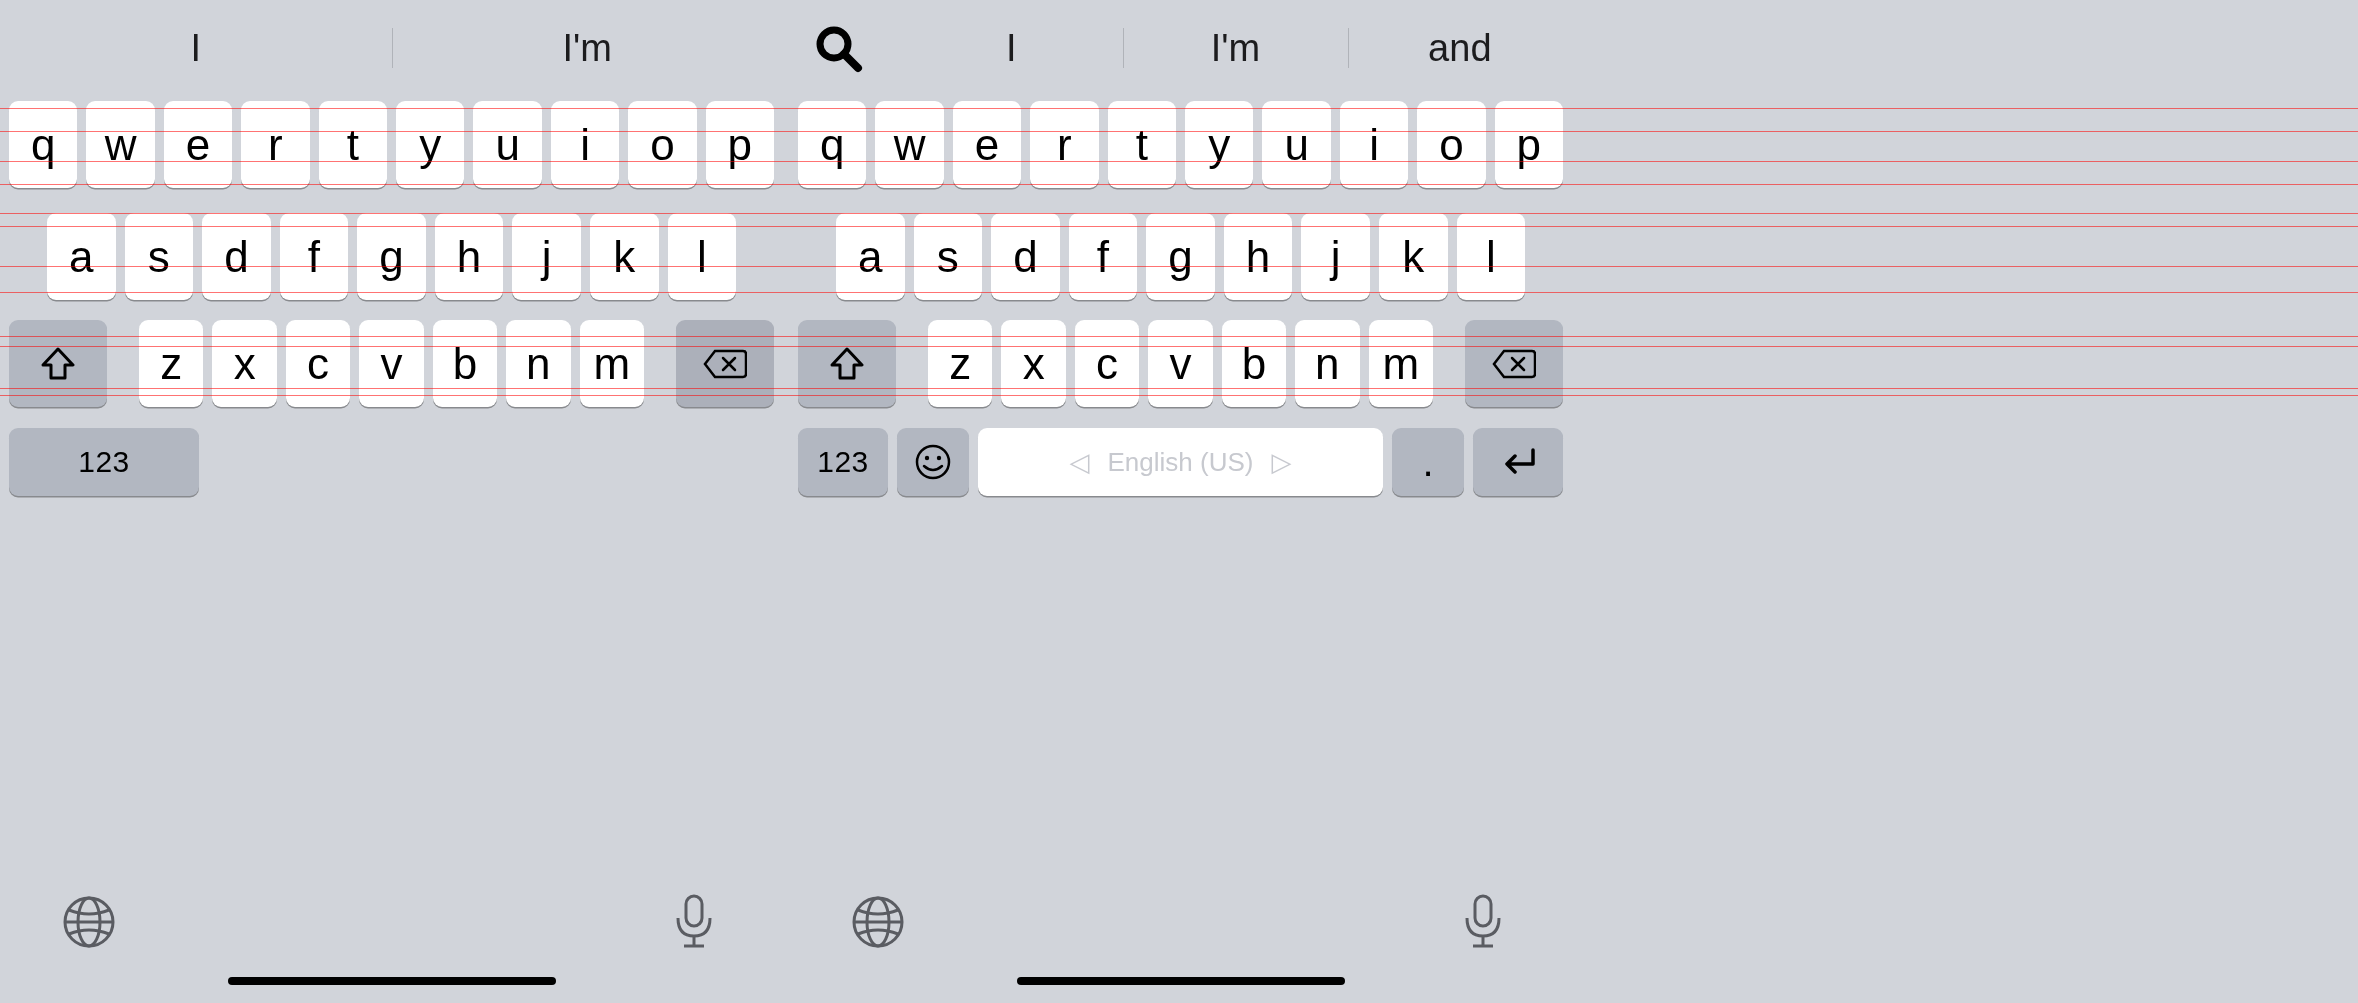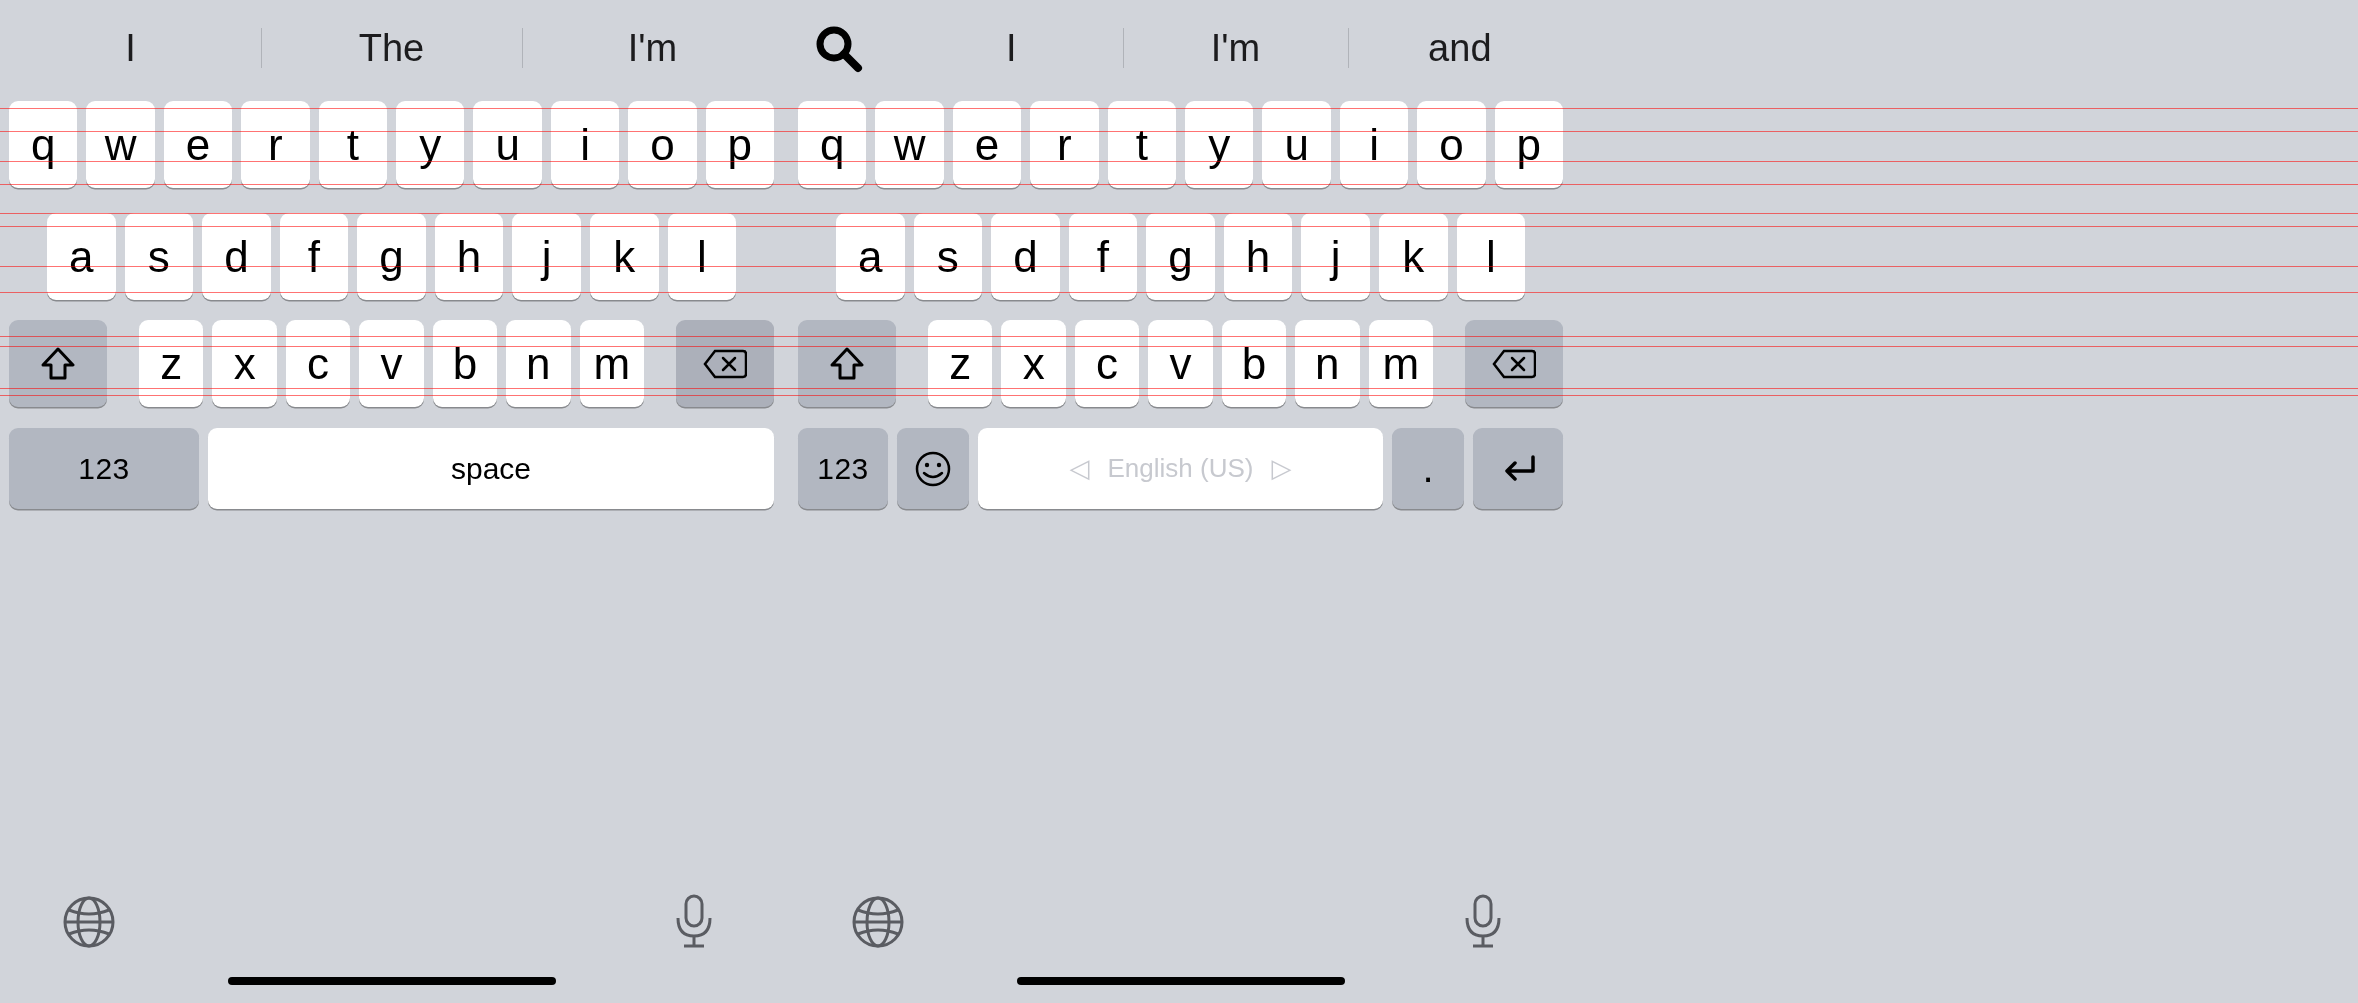--- a/index.html
+++ b/index.html
@@ -51,21 +51,21 @@
   .row {
     position: absolute;
     left: 9px;
     right: 9px;
     display: flex;
     gap: 9px;
   }
   .row1 { top: 101px; height: 87px; }
   .row2 { top: 213px; height: 87px; }
   .row3 { top: 320px; height: 87px; }
-  .row4 { top: 428px; height: 81px; }
+  .row4 { top: 428px; height: 68px; }
 
   .row2-pad { left: 47px; right: 47px; }
 
   .key {
     flex: 1;
     background: #fff;
     border-radius: 9px;
     box-shadow: 0 1.5px 0 rgba(0,0,0,0.35);
     display: flex;
     align-items: center;
@@ -136,21 +136,20 @@
     pointer-events:none;
   }
 </style>
 </head>
 <body>
 
 <div class="half left">
 
   <div class="sugg-row">
     <div class="sugg">I</div>
-    <div class="sugg">The</div>
     <div class="sugg">I'm</div>
   </div>
 
   <div class="row row1">
     <div class="key">q</div>
     <div class="key">w</div>
     <div class="key">e</div>
     <div class="key">r</div>
     <div class="key">t</div>
     <div class="key">y</div>
@@ -190,21 +189,20 @@
     <div class="key key-func-dark bksp">
       <svg width="44" height="30" viewBox="0 0 44 30">
           <path d="M12 2 L40 2 Q43 2 43 5 L43 25 Q43 28 40 28 L12 28 L2 15 Z" fill="none" stroke="#000" stroke-width="2.5"></path>
           <path d="M20 9 L32 21 M32 9 L20 21" stroke="#000" stroke-width="2.5" stroke-linecap="round"></path>
         </svg>
     </div>
   </div>
 
   <div class="row row4 row4-left">
     <div class="key key-func k123 key-label-sm">123</div>
-    <div class="key space key-space">space</div>
   </div>
 
   <div class="dock">
     <div class="dock-icon" style="left:50px">
       <svg width="56" height="56" viewBox="0 0 56 56">
           <circle cx="28" cy="28" r="24" fill="none" stroke="#5a5c62" stroke-width="3"></circle>
           <ellipse cx="28" cy="28" rx="11" ry="24" fill="none" stroke="#5a5c62" stroke-width="3"></ellipse>
           <line x1="4" y1="28" x2="52" y2="28" stroke="#5a5c62" stroke-width="3"></line>
           <path d="M8 16 Q28 24 48 16 M8 40 Q28 32 48 40" fill="none" stroke="#5a5c62" stroke-width="3"></path>
         </svg>

